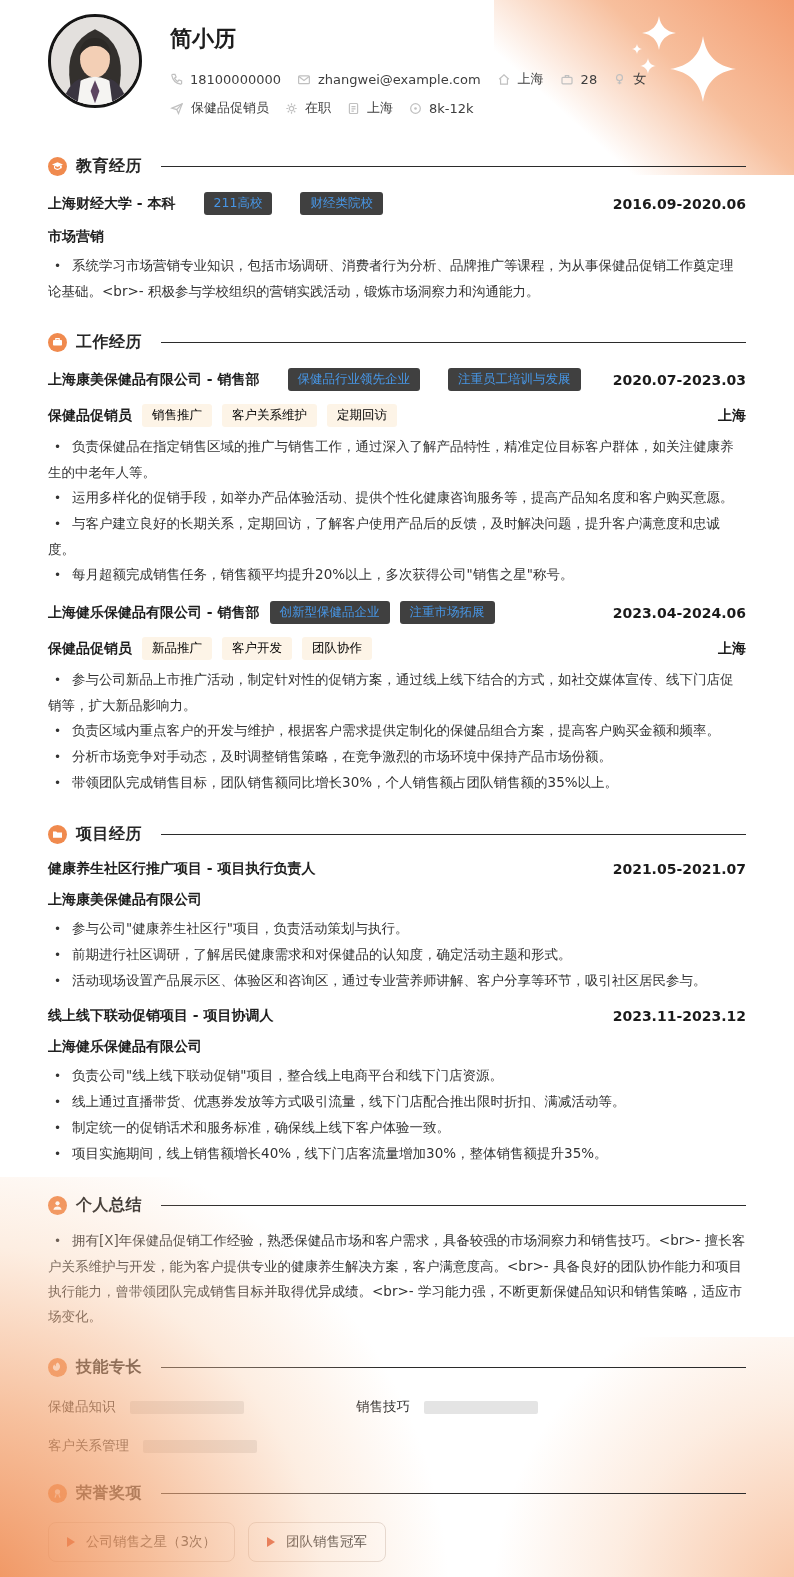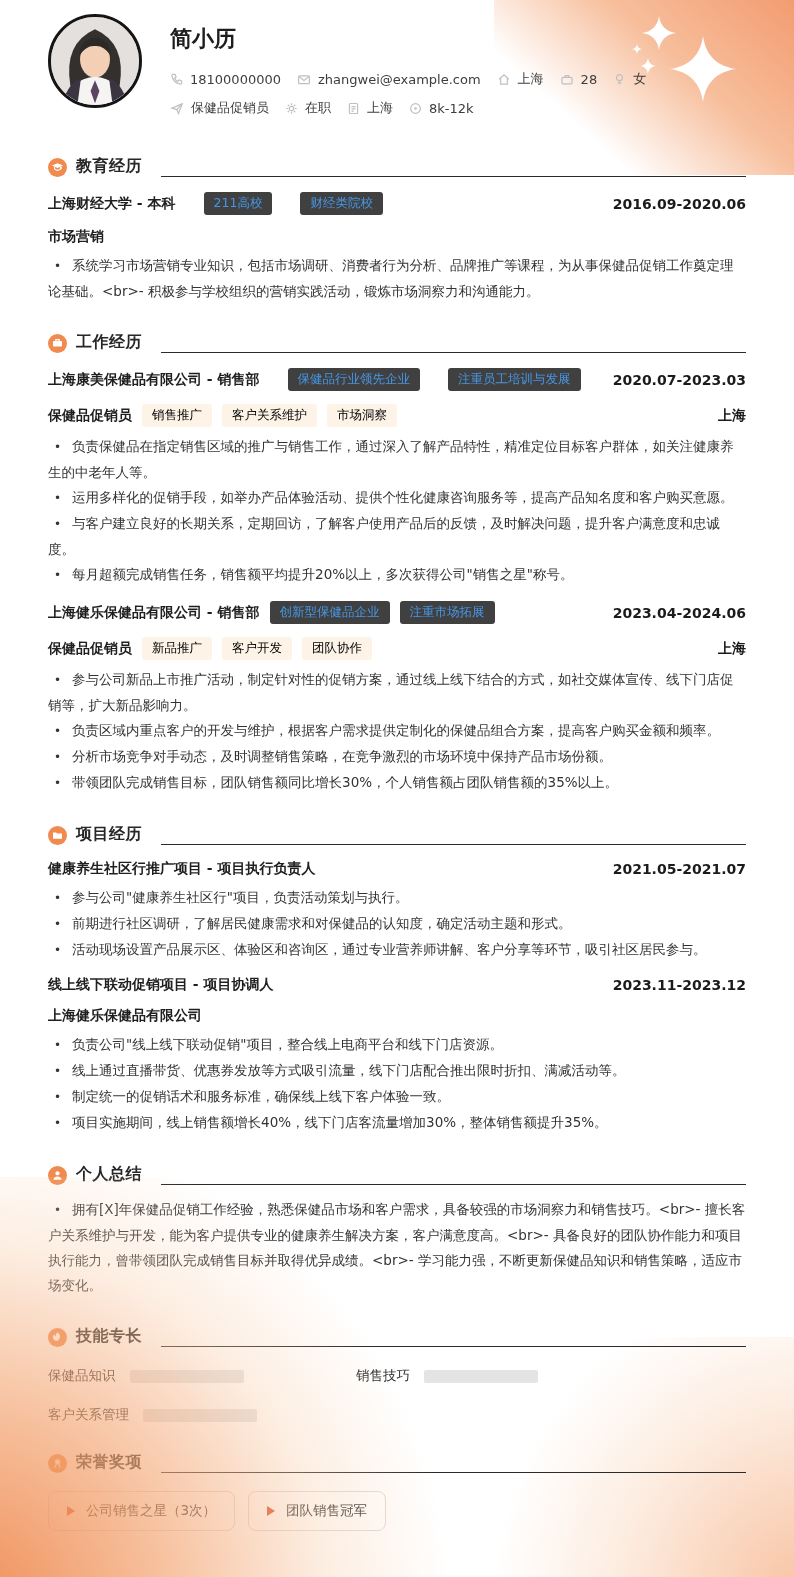--- a/index.html
+++ b/index.html
@@ -29,21 +29,21 @@
     width: 94px; height: 94px; border-radius: 50%; border: 3px solid #151515;
     overflow: hidden; flex-shrink: 0; background: #e3e0dd;
   }
   .header-right { padding-top: 6px; flex: 1; }
   .name { font-size: 22px; font-weight: bold; color: #1d1d1d; margin: 4px 0 16px; }
   .contact-row { display: flex; align-items: center; flex-wrap: wrap; font-size: 13px; color: #3d3d3d; margin-bottom: 11px; }
   .contact-item { display: inline-flex; align-items: center; gap: 7px; margin-right: 16px; }
   .contact-item svg { display: block; }
   
   .section { margin-top: 28px; }
-  .section-head { display: flex; align-items: flex-end; gap: 9px; }
+  .section-head { display: flex; align-items: center; gap: 9px; }
   .section-icon svg { display: block; }
   .section-title { font-size: 16px; font-weight: bold; color: #262626; letter-spacing: 0.5px; }
   .section-line { flex: 1; height: 1px; background: #2b2b2b; margin-left: 10px; }
   .entry-row { display: flex; align-items: center; gap: 10px; margin-top: 13px; font-size: 14px; }
   .entry-row.first { margin-top: 15px; gap: 28px; }
   .entry-title { font-weight: bold; color: #1f1f1f; }
   .entry-right { margin-left: auto; font-weight: bold; color: #1b1b1b; white-space: nowrap; }
   .tag { font-size: 12.5px; padding: 3px 10px; border-radius: 3px; white-space: nowrap; }
   .tag-blue { color: #4796e6; background: #404040; }
   .tag-orange { color: #000000; background: #fdf4e7; }
@@ -214,21 +214,21 @@
         <div class="entry-row first">
           <span class="entry-title">上海康美保健品有限公司 - 销售部</span>
           <span class="tag tag-blue">保健品行业领先企业</span>
           <span class="tag tag-blue">注重员工培训与发展</span>
           <span class="entry-right">2020.07-2023.03</span>
         </div>
         <div class="entry-row">
           <span class="entry-title">保健品促销员</span>
           <span class="tag tag-orange">销售推广</span>
           <span class="tag tag-orange">客户关系维护</span>
-          <span class="tag tag-orange">市场洞察</span>
+          <span class="tag tag-orange">定期回访</span>
           <span class="entry-right">上海</span>
         </div>
         <div class="bullets">
           <div class="bullet"><span class="dot">•</span><span>负责保健品在指定销售区域的推广与销售工作，通过深入了解产品特性，精准定位目标客户群体，如关注健康养生的中老年人等。</span></div>
           <div class="bullet"><span class="dot">•</span><span>运用多样化的促销手段，如举办产品体验活动、提供个性化健康咨询服务等，提高产品知名度和客户购买意愿。</span></div>
           <div class="bullet"><span class="dot">•</span><span>与客户建立良好的长期关系，定期回访，了解客户使用产品后的反馈，及时解决问题，提升客户满意度和忠诚度。</span></div>
           <div class="bullet"><span class="dot">•</span><span>每月超额完成销售任务，销售额平均提升20%以上，多次获得公司"销售之星"称号。</span></div>
         </div>
       </div>
 
@@ -265,20 +265,23 @@
         </span>
         <span class="section-title">项目经历</span>
         <span class="section-line"></span>
       </div>
 
       <div>
         <div class="entry-row first">
           <span class="entry-title">健康养生社区行推广项目 - 项目执行负责人</span>
           <span class="entry-right">2021.05-2021.07</span>
         </div>
+        <div class="entry-row">
+          <span class="entry-title">上海康美保健品有限公司</span>
+        </div>
         <div class="bullets">
           <div class="bullet"><span class="dot">•</span><span>参与公司"健康养生社区行"项目，负责活动策划与执行。</span></div>
           <div class="bullet"><span class="dot">•</span><span>前期进行社区调研，了解居民健康需求和对保健品的认知度，确定活动主题和形式。</span></div>
           <div class="bullet"><span class="dot">•</span><span>活动现场设置产品展示区、体验区和咨询区，通过专业营养师讲解、客户分享等环节，吸引社区居民参与。</span></div>
         </div>
       </div>
 
       <div style="margin-top:6px;">
         <div class="entry-row">
           <span class="entry-title">线上线下联动促销项目 - 项目协调人</span>

